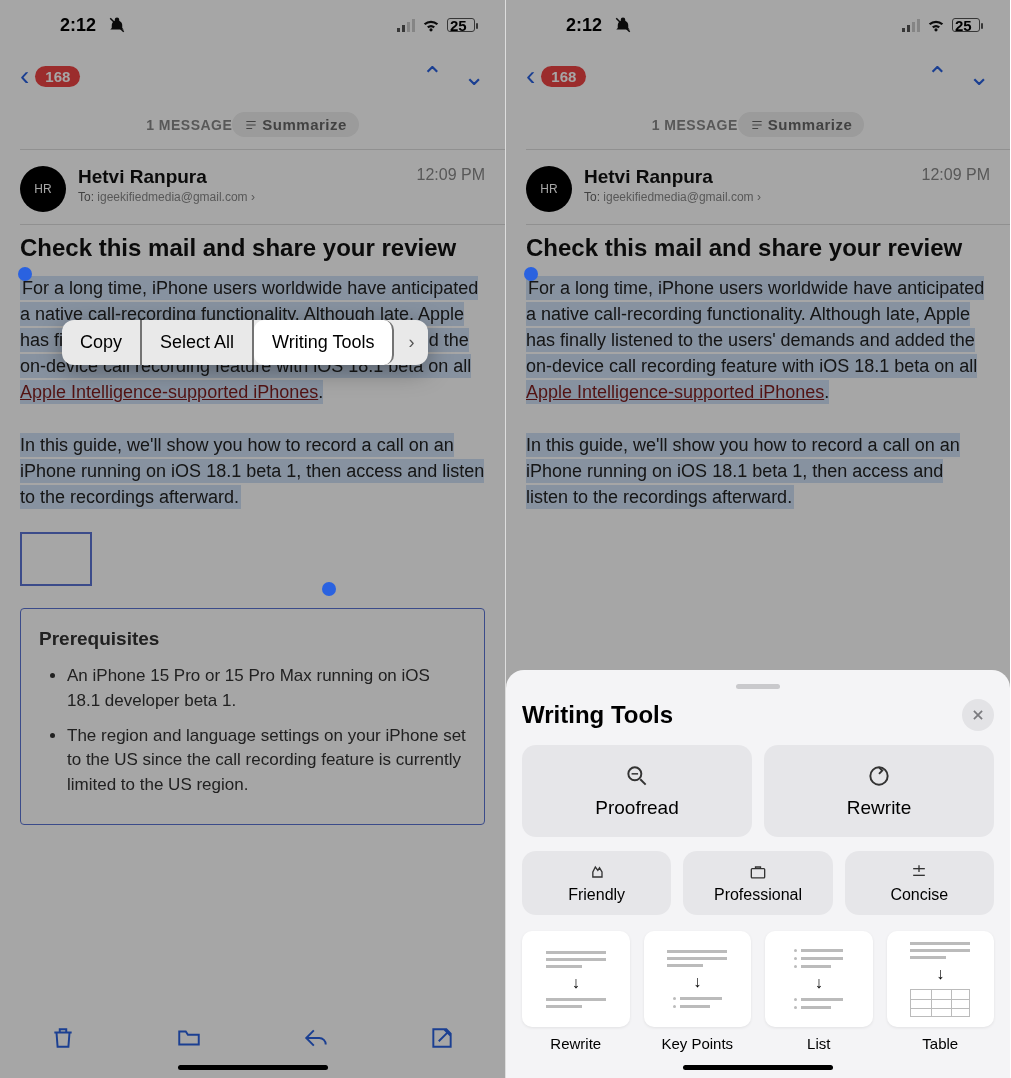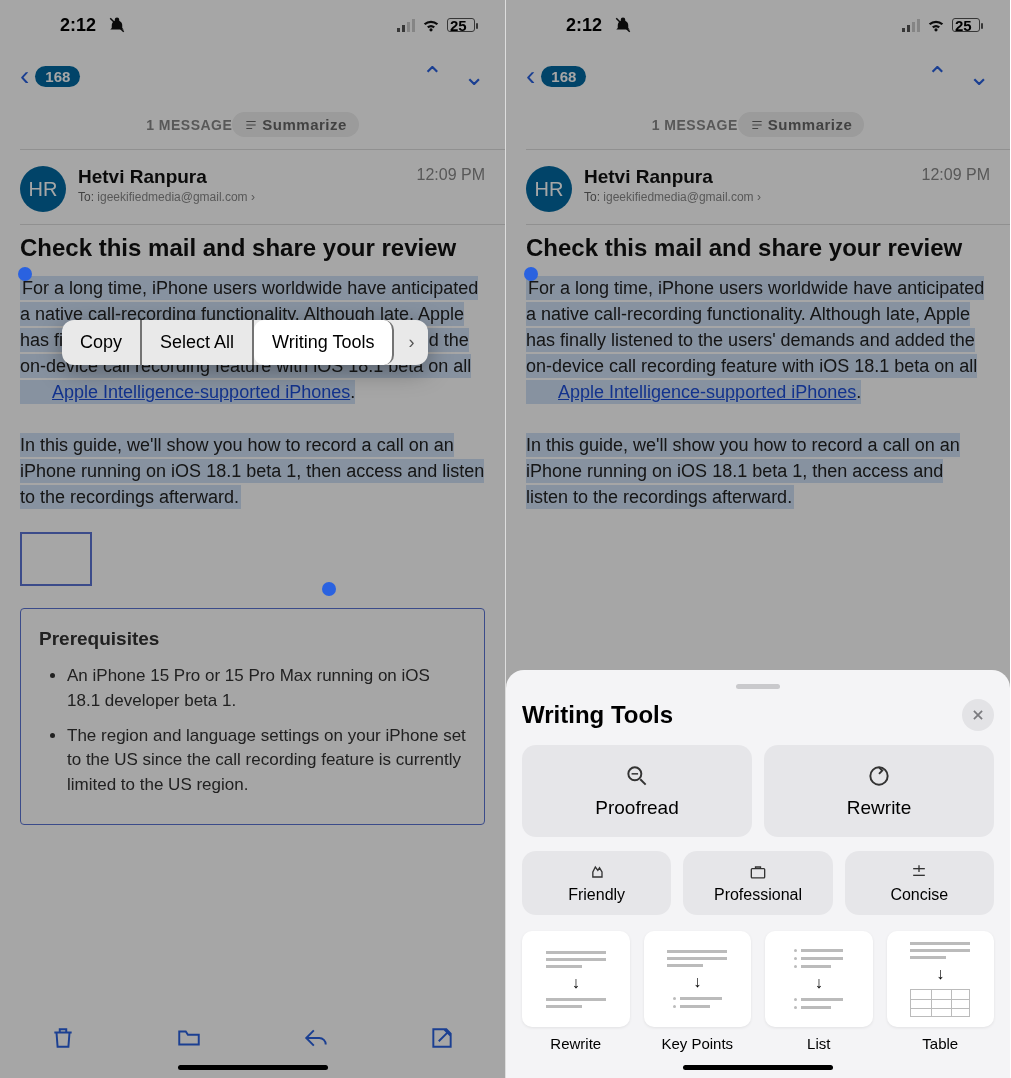--- a/index.html
+++ b/index.html
@@ -47,46 +47,46 @@
     position: relative; display: flex; align-items: center;
     font-size: 15px; padding-left: 2px;
   }
   .battery::after { content:""; position:absolute; right:-4px; top:4px; width:2px; height:6px; background:#555; border-radius:1px;}
   .nav-bar {
     display: flex; justify-content: space-between; align-items: center;
     padding: 10px 20px 14px;
   }
   .nav-left { display:flex; align-items:center; gap:6px; }
   .back-chevron { color:#2a62e0; font-size:28px; font-weight:300; }
-  .count-pill { background:#0369a1; color:#fff; border-radius:12px; padding:2px 10px; font-size:15px; font-weight:600;}
+  .count-pill { background:#ef4444; color:#fff; border-radius:12px; padding:2px 10px; font-size:15px; font-weight:600;}
   .nav-right { display:flex; gap:20px; }
   .nav-arrow { color:#2a62e0; font-size:26px; font-weight:300;}
   .thread-header {
     display:flex; justify-content:center; align-items:center;
     padding: 6px 20px 12px;
     color:#888; font-size:14px; font-weight:600; letter-spacing:.5px;
   }
   .summarize-pill {
     background:#eee; border-radius:16px; padding:4px 12px; font-size:15px;
     color:#666; display:flex; align-items:center; gap:4px;
   }
   .divider { height:1px; background:#ddd; margin:0 0 0 20px;}
   .sender-row { display:flex; align-items:flex-start; gap:12px; padding:16px 20px 12px; }
-  .avatar { width:46px; height:46px; border-radius:23px; background:#0369a1; color:#fff; display:flex; align-items:center; justify-content:center; font-size:20px;}
+  .avatar { width:46px; height:46px; border-radius:23px; background:#000000; color:#fff; display:flex; align-items:center; justify-content:center; font-size:12px;}
   .sender-info { flex:1; }
   .sender-name { font-size:19px; font-weight:600; color:#111;}
   .sender-to { font-size:12px; color:#888; margin-top:2px;}
   .sender-to .to-label{color:#666}
   .sender-time { color:#888; font-size:16px; }
   .subject { font-size:24px; font-weight:700; padding:8px 20px 12px; color:#111; line-height:1.25;}
   .body-area { padding: 0 20px; position:relative; }
   .selected-text {
     background:#cfe0f6; color:#222; font-size:18px; line-height:1.45; padding:2px 2px;
   }
-  .body-link { color:#1d4ed8; text-decoration:underline;padding-left:32px; }
+  .body-link { color:#7f1d1d; text-decoration:underline; }
   .sel-handle { width:14px; height:14px; background:#2a62e0; border-radius:50%; position:absolute; z-index:60;}
   .sel-handle.start{ top:-8px; left:18px;}
   .sel-handle.end{ bottom:-10px; left:322px;}
   .img-placeholder { width:72px; height:54px; border:2px solid #5b74d5; margin:22px 0; }
   .prereq-box {
     border:1.5px solid #5b74d5; border-radius:4px; padding:16px 18px;
     margin: 8px 20px 12px; font-size:17px; line-height:1.45; color:#333;
   }
   .prereq-box h3{ font-size:19px; font-weight:700; margin-bottom:12px;}
   .prereq-box ul{ padding-left:28px;}

